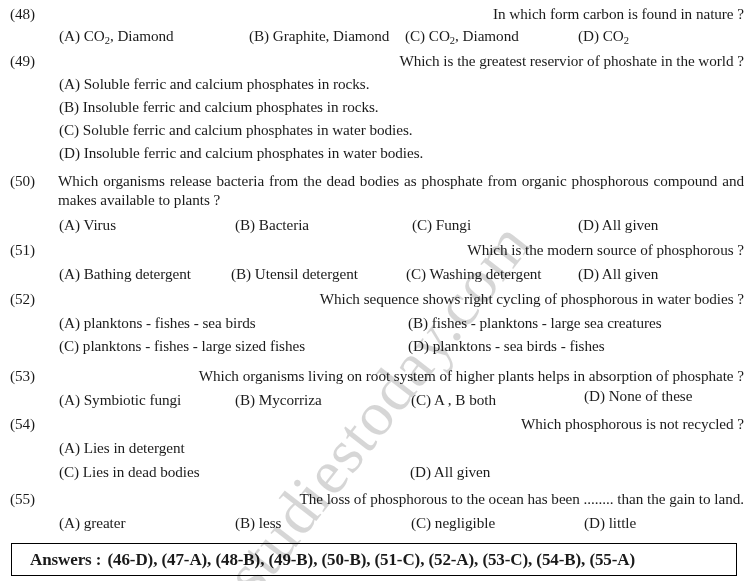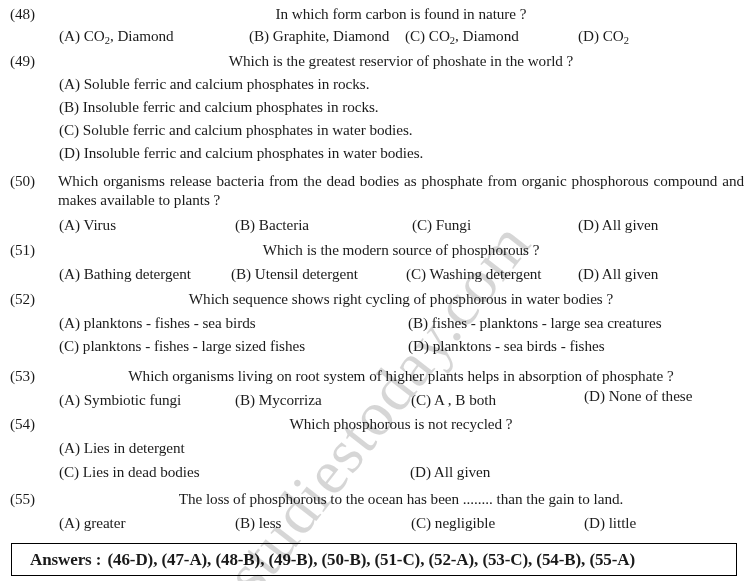--- a/index.html
+++ b/index.html
@@ -66,21 +66,21 @@
   .qtext {
     position: absolute;
     left: 58px;
     top: 0;
     width: 686px;
     font-size: 15.2px;
     line-height: 19px;
     text-align: justify;
     letter-spacing: -0.05px;
   }
-  .qtext.nojust { text-align: center; }
+  .qtext.nojust { text-align: right; }
 
   .opt {
     position: absolute;
     font-size: 15.2px;
     line-height: 19px;
     white-space: nowrap;
     letter-spacing: -0.05px;
   }
 
   sub {

